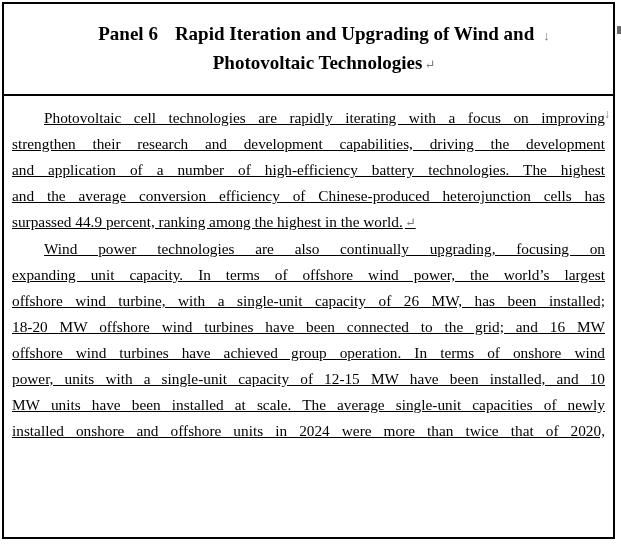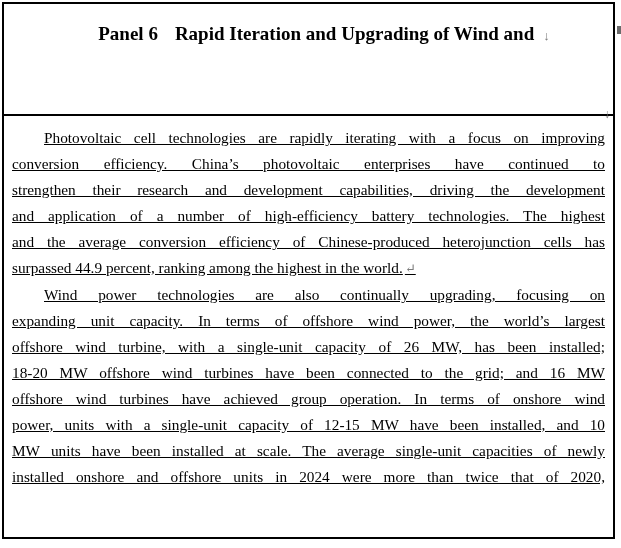--- a/index.html
+++ b/index.html
@@ -17,21 +17,21 @@
     position: absolute;
     left: 2px;
     top: 2px;
     width: 613px;
     height: 537px;
     border: 2px solid #000000;
     box-sizing: border-box;
     background: #ffffff;
   }
   .title-box {
-    height: 112px;
+    height: 92px;
     border-bottom: 2px solid #000000;
     box-sizing: border-box;
     display: flex;
     flex-direction: column;
     align-items: center;
     padding-top: 16px;
     font-weight: bold;
     font-size: 19px;
     line-height: 27px;
     white-space: nowrap;
@@ -79,24 +79,26 @@
   }
 </style>
 </head>
 <body>
 
 <div class="panel">
   <div class="title-box">
     <div class="title-line">
       <span>Panel 6</span><span class="title-gap"></span><span>Rapid Iteration and Upgrading of Wind and</span><span class="fmt-mark title-break-mark">↓</span>
     </div>
+    <div class="title-line">
+      <span>Photovoltaic Technologies</span><span class="fmt-mark para-end-mark">↵</span>
+    </div>
   </div>
   <div class="body-box" id="body-box">
       <div class="line first"><span>Photovoltaic cell technologies are rapidly iterating with a focus on improving</span></div>
-      <div class="line"><span>conversion efficiency. China’s photovoltaic enterprises have continued to</span></div>
       <div class="line"><span>strengthen their research and development capabilities, driving the development</span></div>
       <div class="line"><span>and application of a number of high-efficiency battery technologies. The highest</span></div>
       <div class="line"><span>and the average conversion efficiency of Chinese-produced heterojunction cells has</span></div>
       <div class="line last"><span>surpassed 44.9 percent, ranking among the highest in the world.</span><span class="fmt-mark para-end-mark">↵</span></div>
       <div class="line first"><span>Wind power technologies are also continually upgrading, focusing on</span></div>
       <div class="line"><span>expanding unit capacity. In terms of offshore wind power, the world’s largest</span></div>
       <div class="line"><span>offshore wind turbine, with a single-unit capacity of 26 MW, has been installed;</span></div>
       <div class="line"><span>18-20 MW offshore wind turbines have been connected to the grid; and 16 MW</span></div>
       <div class="line"><span>offshore wind turbines have achieved group operation. In terms of onshore wind</span></div>
       <div class="line"><span>power, units with a single-unit capacity of 12-15 MW have been installed, and 10</span></div>

